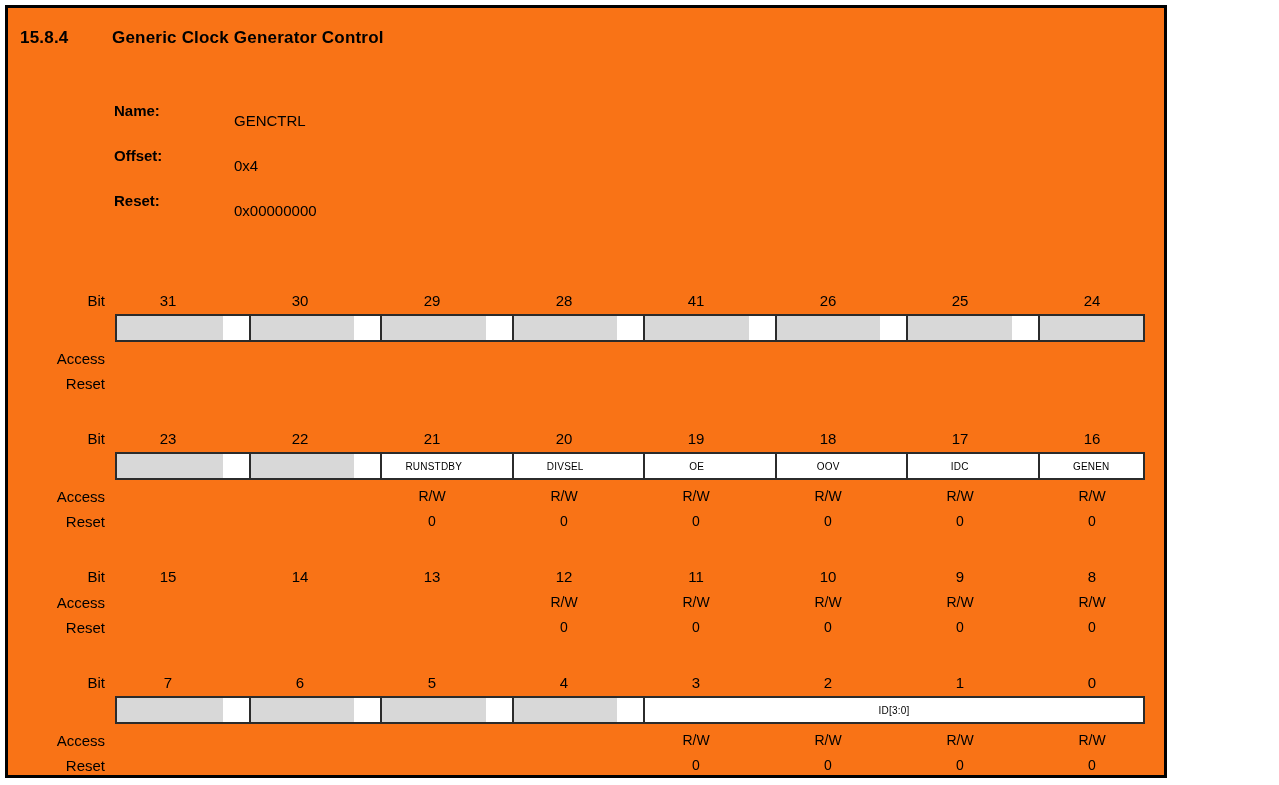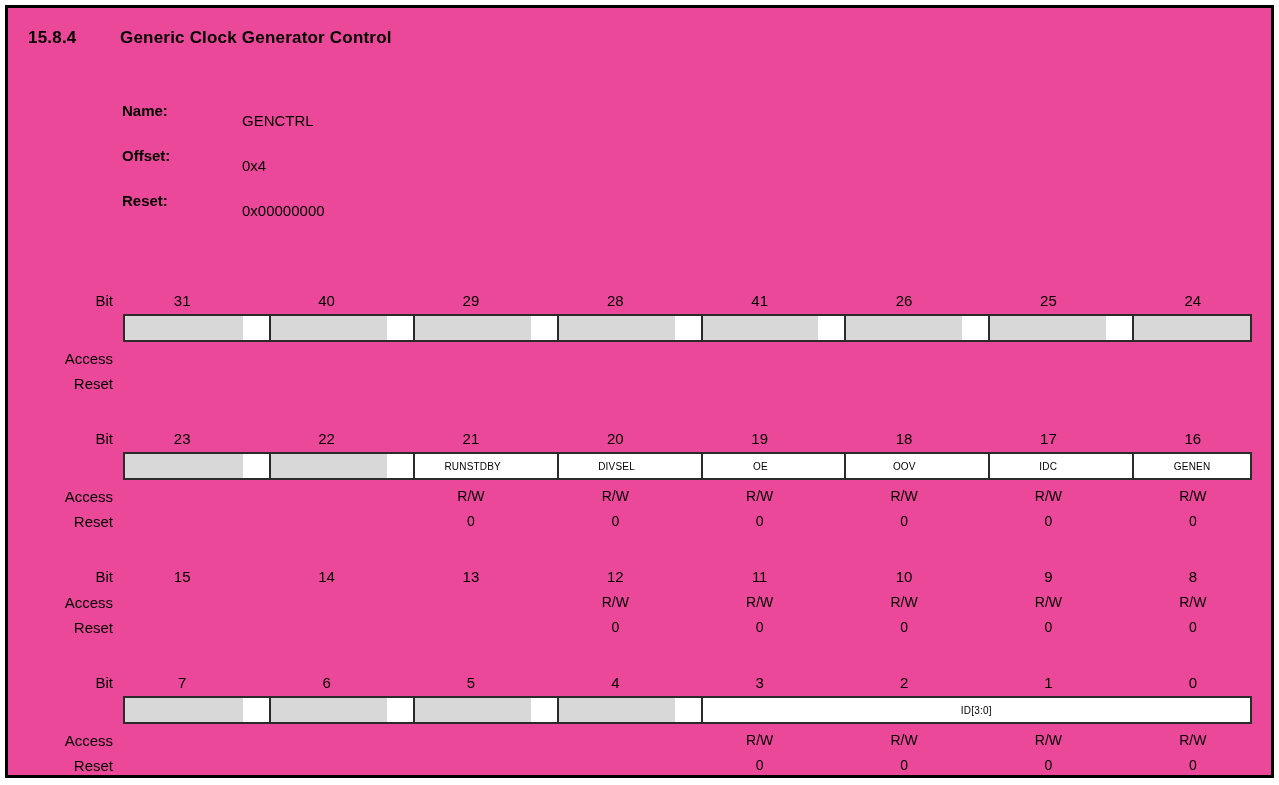--- a/index.html
+++ b/index.html
@@ -11,24 +11,24 @@
   *{box-sizing:border-box;margin:0;padding:0;}
   html,body{background:#ffffff;}
   body{
     width:1279px;height:785px;
     font-family:"Liberation Sans","DejaVu Sans",sans-serif;
     color:var(--text);
     overflow:hidden;
   }
   .page{
     margin:5px;
-    width:1269px;height:773px;
+    width:1162px;height:773px;
     border:3px solid var(--frame-border);
-    background:#ec4899;
-    padding:14px 19px 0 20px;
+    background:#f97316;
+    padding:14px 19px 0 12px;
   }
   
   .heading{display:flex;align-items:baseline;margin-top:6px;}
   .sec-num{
     width:92px;flex:0 0 92px;
     font-size:17px;font-weight:bold;letter-spacing:0.2px;
   }
   .sec-title{font-size:17px;font-weight:bold;letter-spacing:0.2px;}
   
   .meta{margin:40px 0 0 94px;}
@@ -96,21 +96,21 @@
       <span class="meta-value">0x00000000</span>
     </div>
   </div>
 
   <div class="diagram" id="diagram">
       <div class="reg-group">
         <div class="rg-row bits-row">
           <div class="side-label">Bit</div>
           <div class="rg-table grid8">
             <div class="bit-num">31</div>
-            <div class="bit-num">40</div>
+            <div class="bit-num">30</div>
             <div class="bit-num">29</div>
             <div class="bit-num">28</div>
             <div class="bit-num">41</div>
             <div class="bit-num">26</div>
             <div class="bit-num">25</div>
             <div class="bit-num">24</div>
           </div>
         </div>
         <div class="rg-row cells-row">
           <div class="side-label"></div>

